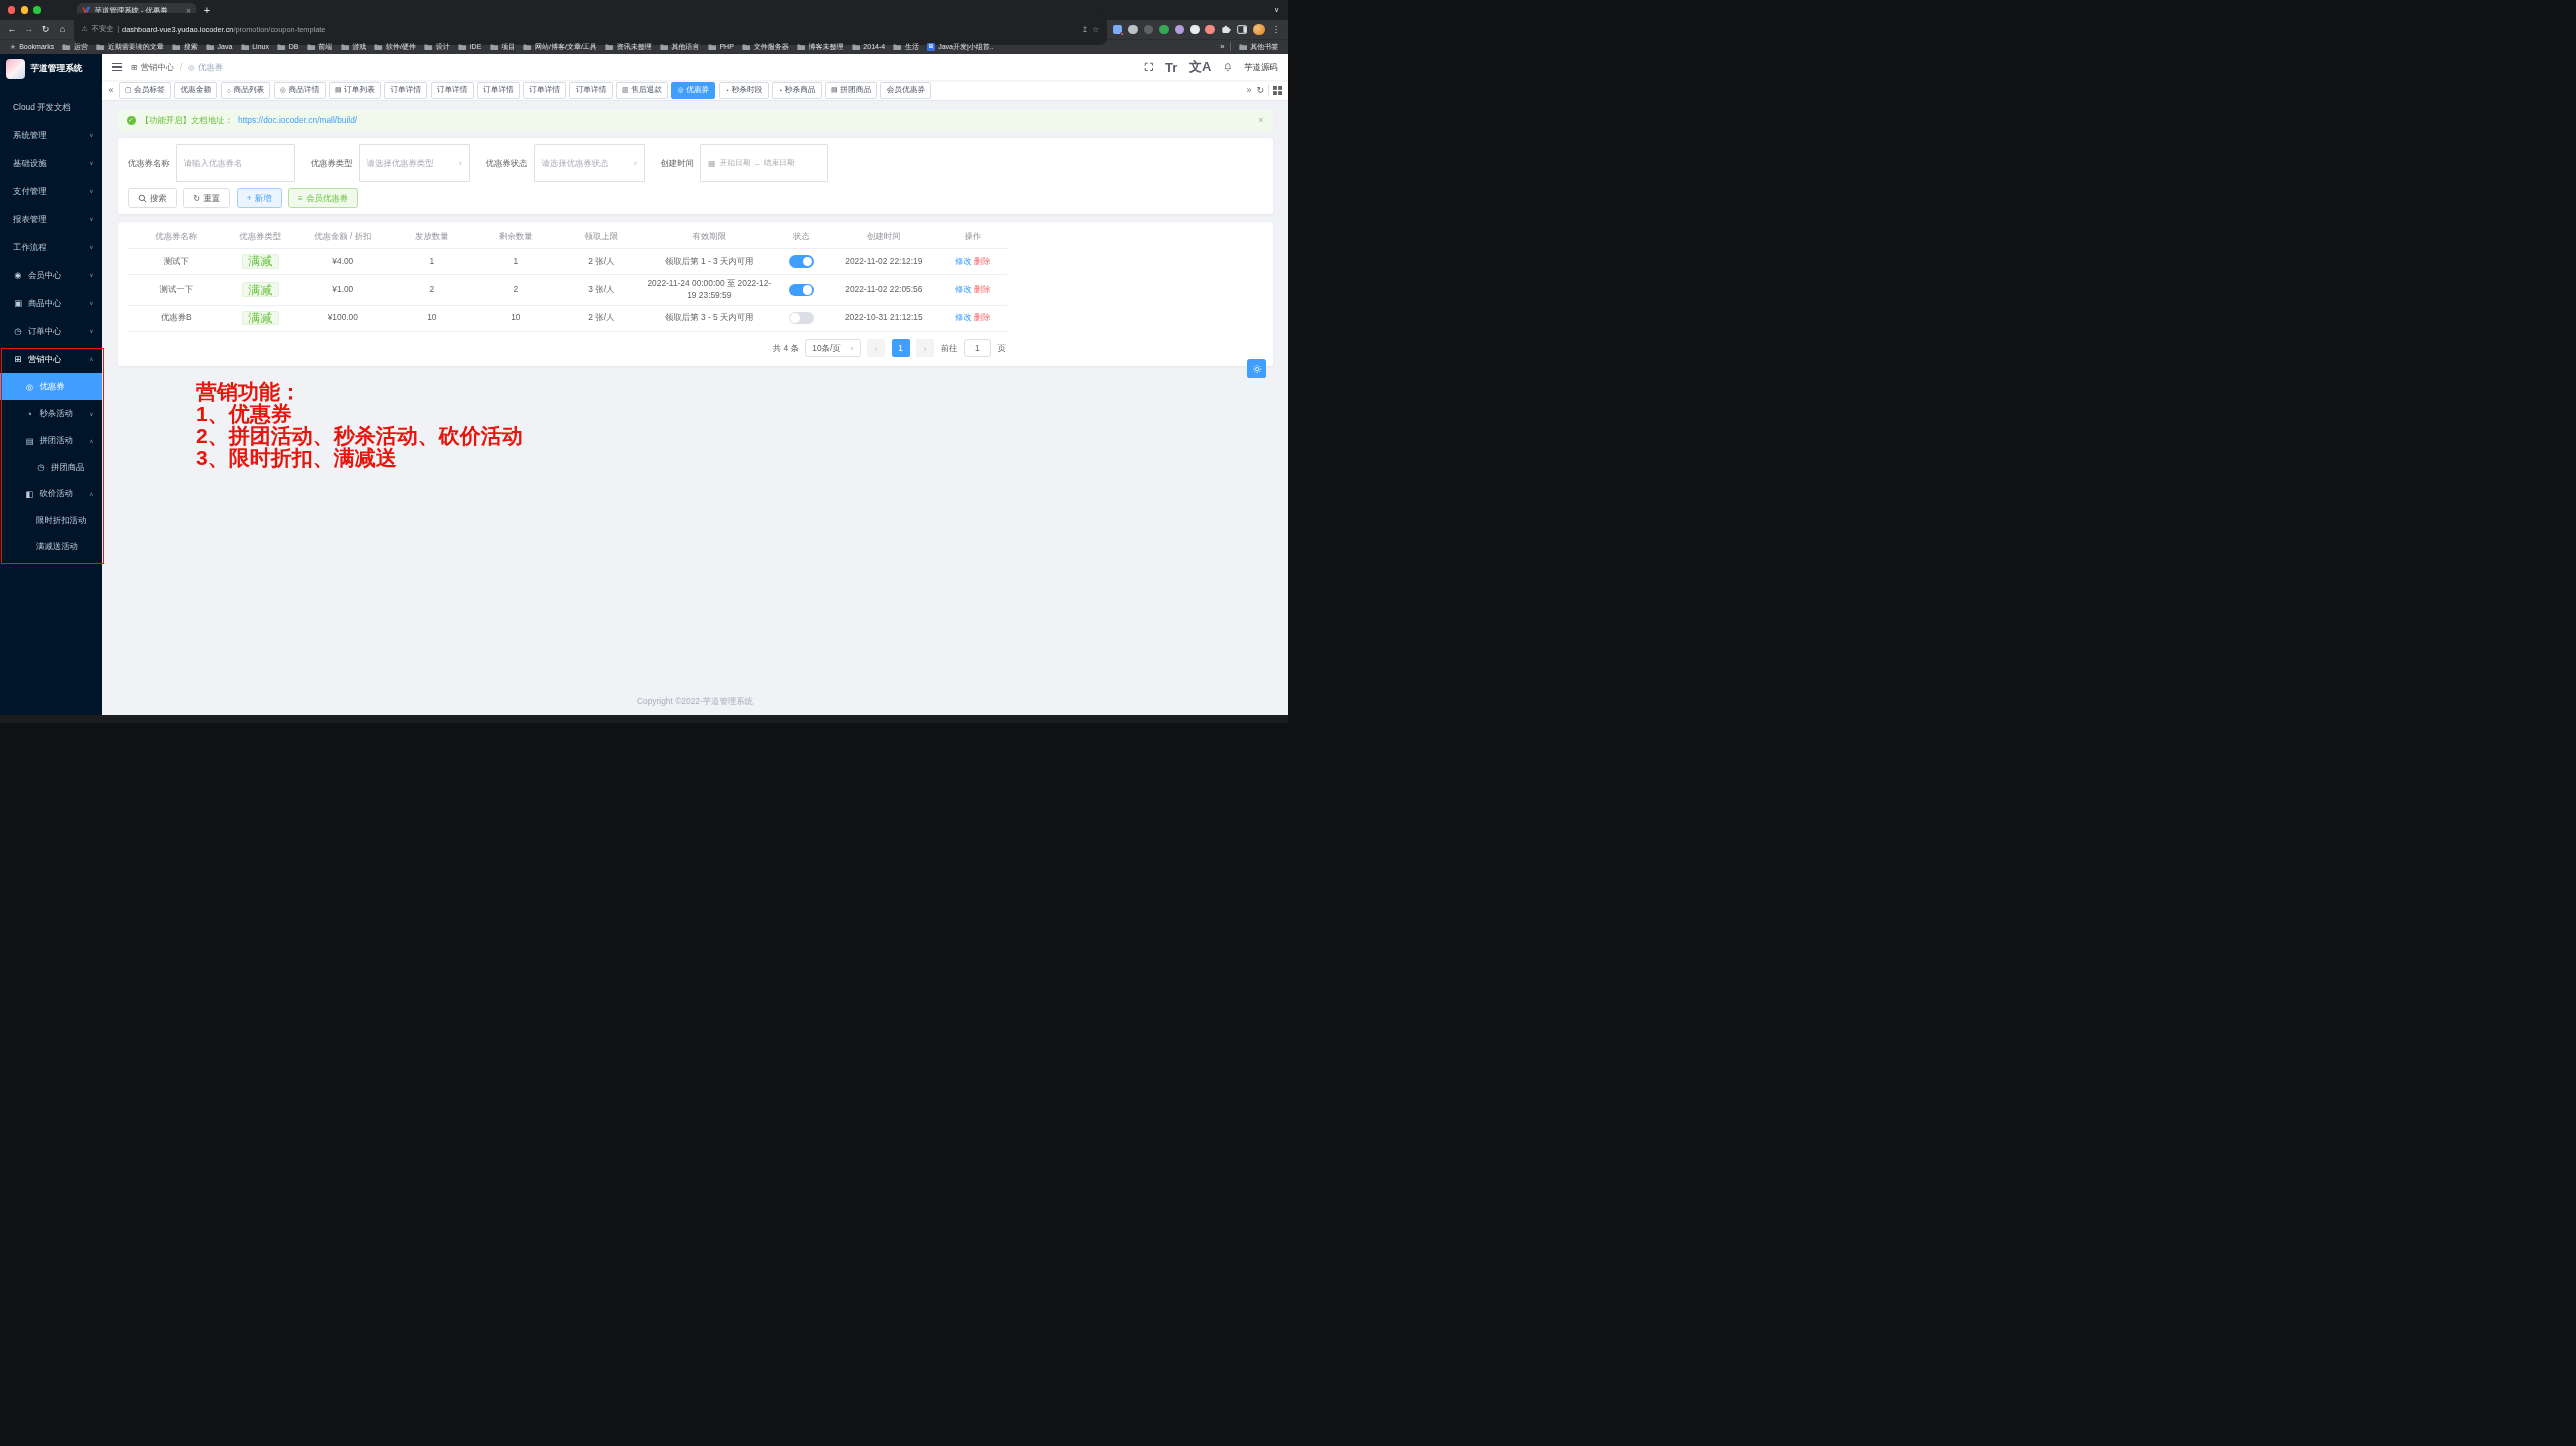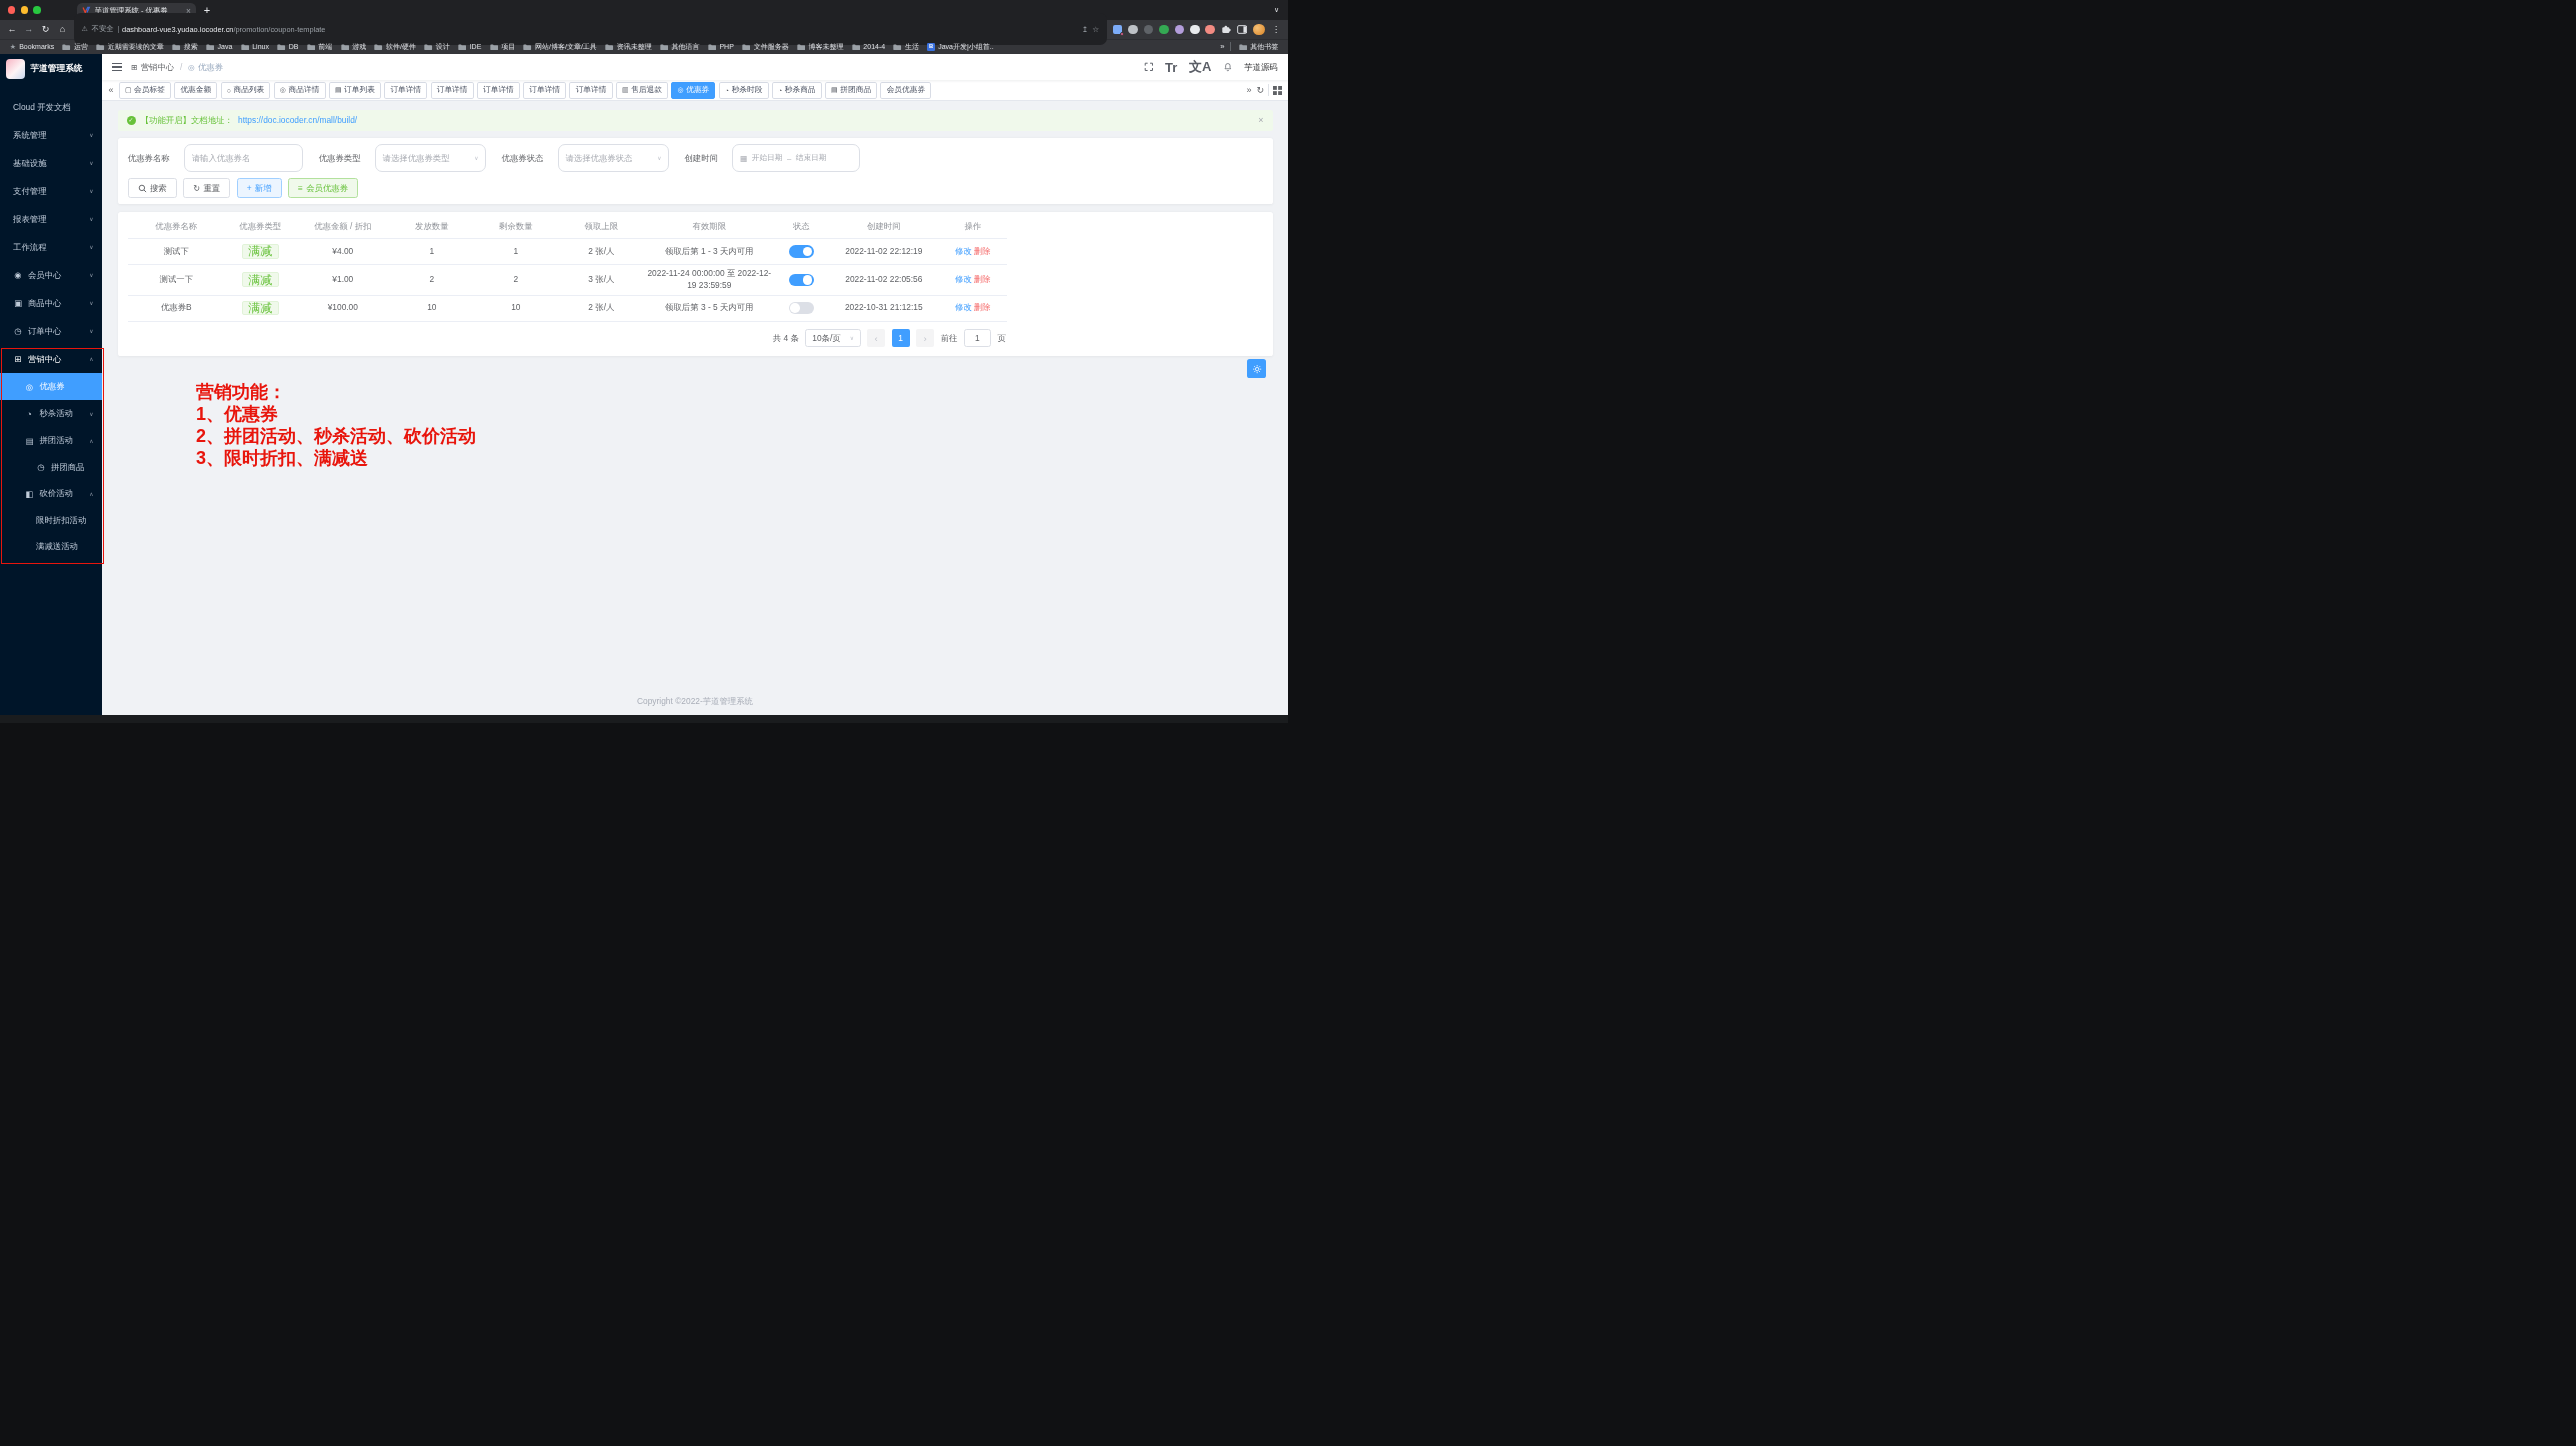--- a/index.html
+++ b/index.html
@@ -91,21 +91,21 @@
   .alert-ic { width:9px; height:9px; border-radius:50%; background:var(--success,#67c23a); color:#fff; font-size:5.8px; display:flex; align-items:center; justify-content:center; flex-shrink:0; }
   .alert-text { font-size:8.4px; color:var(--success,#67c23a); }
   .alert-link { font-size:8.4px; color:var(--accent,#409eff); text-decoration:none; cursor:pointer; }
   .alert-close { margin-left:auto; color:#a8abb2; font-size:9px; cursor:pointer; }
 
   .card { background:#fff; border-radius:2.6px; box-shadow:0 0.6px 2.6px rgba(0,0,0,.05); }
   .search-card { padding:5.8px 10.3px; margin-bottom:7.7px; }
   .frow { display:flex; align-items:center; gap:15.5px; }
   .fitem { display:flex; align-items:center; gap:6.5px; }
   .flabel { font-size:8.4px; color:#606266; white-space:nowrap; }
-  .finput { height:28px; border:0.6px solid #dcdfe6; border-radius:7px; background:#fff; font-size:8.4px; color:#606266; display:flex; align-items:center; padding:0 6.5px;margin-left:8px; }
+  .finput { height:38px; border:0.6px solid #dcdfe6; border-radius:1px; background:#fff; font-size:8.4px; color:#606266; display:flex; align-items:center; padding:0 6.5px; }
   input.finput.name { width:119px; }
   input.finput::placeholder { color:#a8abb2; }
   .fselect { width:111px; justify-content:space-between; color:#a8abb2; cursor:pointer; }
   .sel-ar { color:#c0c4cc; font-size:5.8px; }
   .fdate { width:128px; gap:4.5px; color:#a8abb2; font-size:7.7px; cursor:pointer; }
   .cal { color:#a8abb2; font-size:7.7px; }
   .btnrow { margin-top:5.8px; display:flex; gap:6.5px; }
   .btn { height:20.6px; padding:0 9px; border:0.6px solid #dcdfe6; border-radius:2.6px; background:#fff; font-size:8.4px; color:#606266; display:flex; align-items:center; gap:3.2px; cursor:pointer; font-family:inherit; }
   .btn .bic-t { font-size:8.4px; }
   .btn.primary-plain { background:#ecf5ff; border-color:#a0cfff; color:var(--accent,#409eff); }
@@ -129,21 +129,21 @@
   .pager { width:878px; margin-top:7.7px; display:flex; align-items:center; justify-content:flex-end; gap:6.5px; font-size:8.4px; color:#606266; }
   .psel { height:18px; border:0.6px solid #dcdfe6; border-radius:2.6px; display:flex; align-items:center; gap:9px; padding:0 5.8px; cursor:pointer; }
   .pbtn { width:18px; height:18px; border-radius:1.9px; background:#f4f4f5; color:#c0c4cc; display:flex; align-items:center; justify-content:center; font-size:9.7px; cursor:pointer; }
   .pcur { width:18px; height:18px; border-radius:1.9px; background:var(--accent,#409eff); color:#fff; display:flex; align-items:center; justify-content:center; cursor:pointer; }
   .pgoto-input { width:27px; height:18px; border:0.6px solid #dcdfe6; border-radius:2.6px; text-align:center; font-size:8.4px; color:#606266; font-family:inherit; }
 
   .footer { height:26px; display:flex; align-items:center; justify-content:center; font-size:8.4px; color:#a9aeb8;margin-top:37px; }
 
   
   .redbox { position:absolute; left:0.6px; top:348px; width:103px; height:216px; border:1.9px solid var(--warning-red,#e8150c); z-index:50; pointer-events:none; }
-  .annotation { position:absolute; left:196px; top:381px; z-index:45; color:var(--warning-red,#e8150c); font-size:18px; line-height:22px; font-weight:600; pointer-events:none; }
+  .annotation { position:absolute; left:196px; top:381px; z-index:45; color:var(--warning-red,#e8150c); font-size:21px; line-height:22px; font-weight:600; pointer-events:none; }
   .fab { position:absolute; left:1247px; top:359px; width:19.4px; height:19.4px; background:var(--accent,#409eff); border-radius:2.6px; display:flex; align-items:center; justify-content:center; z-index:40; cursor:pointer; }
   .bottom-strip { position:absolute; left:0; right:0; bottom:0; height:8.4px; background:#1a1c1e; z-index:60; }
 </style>
 </head>
 <body>
 
 <div class="screen">
 
   <div class="tabstrip">
     <div class="lights">

